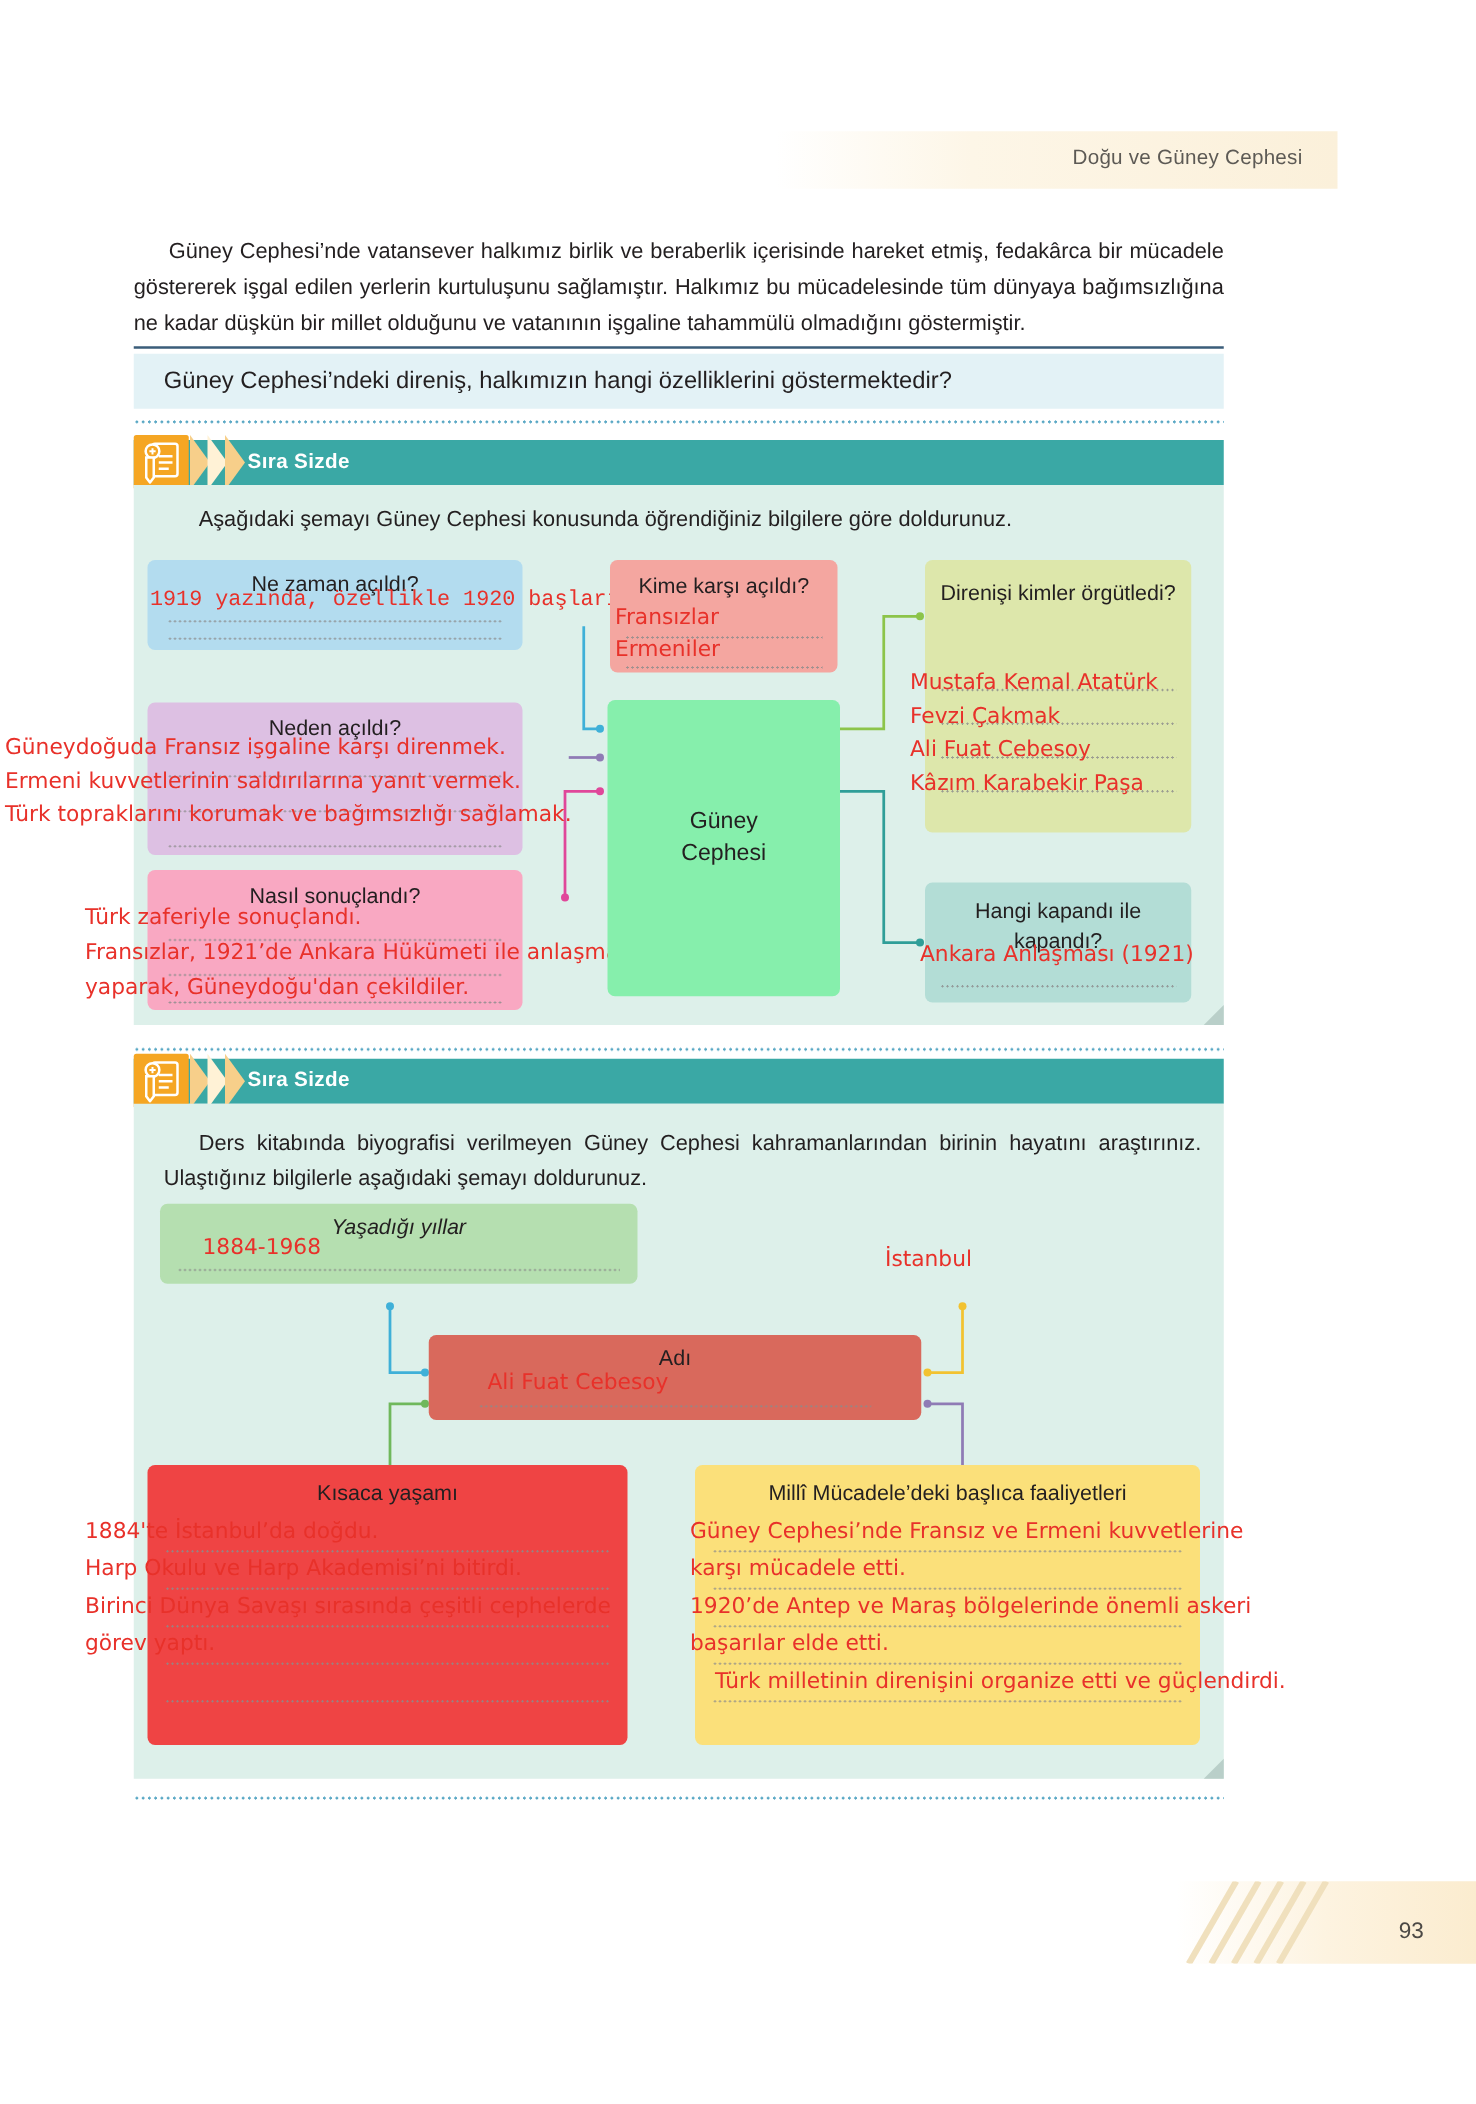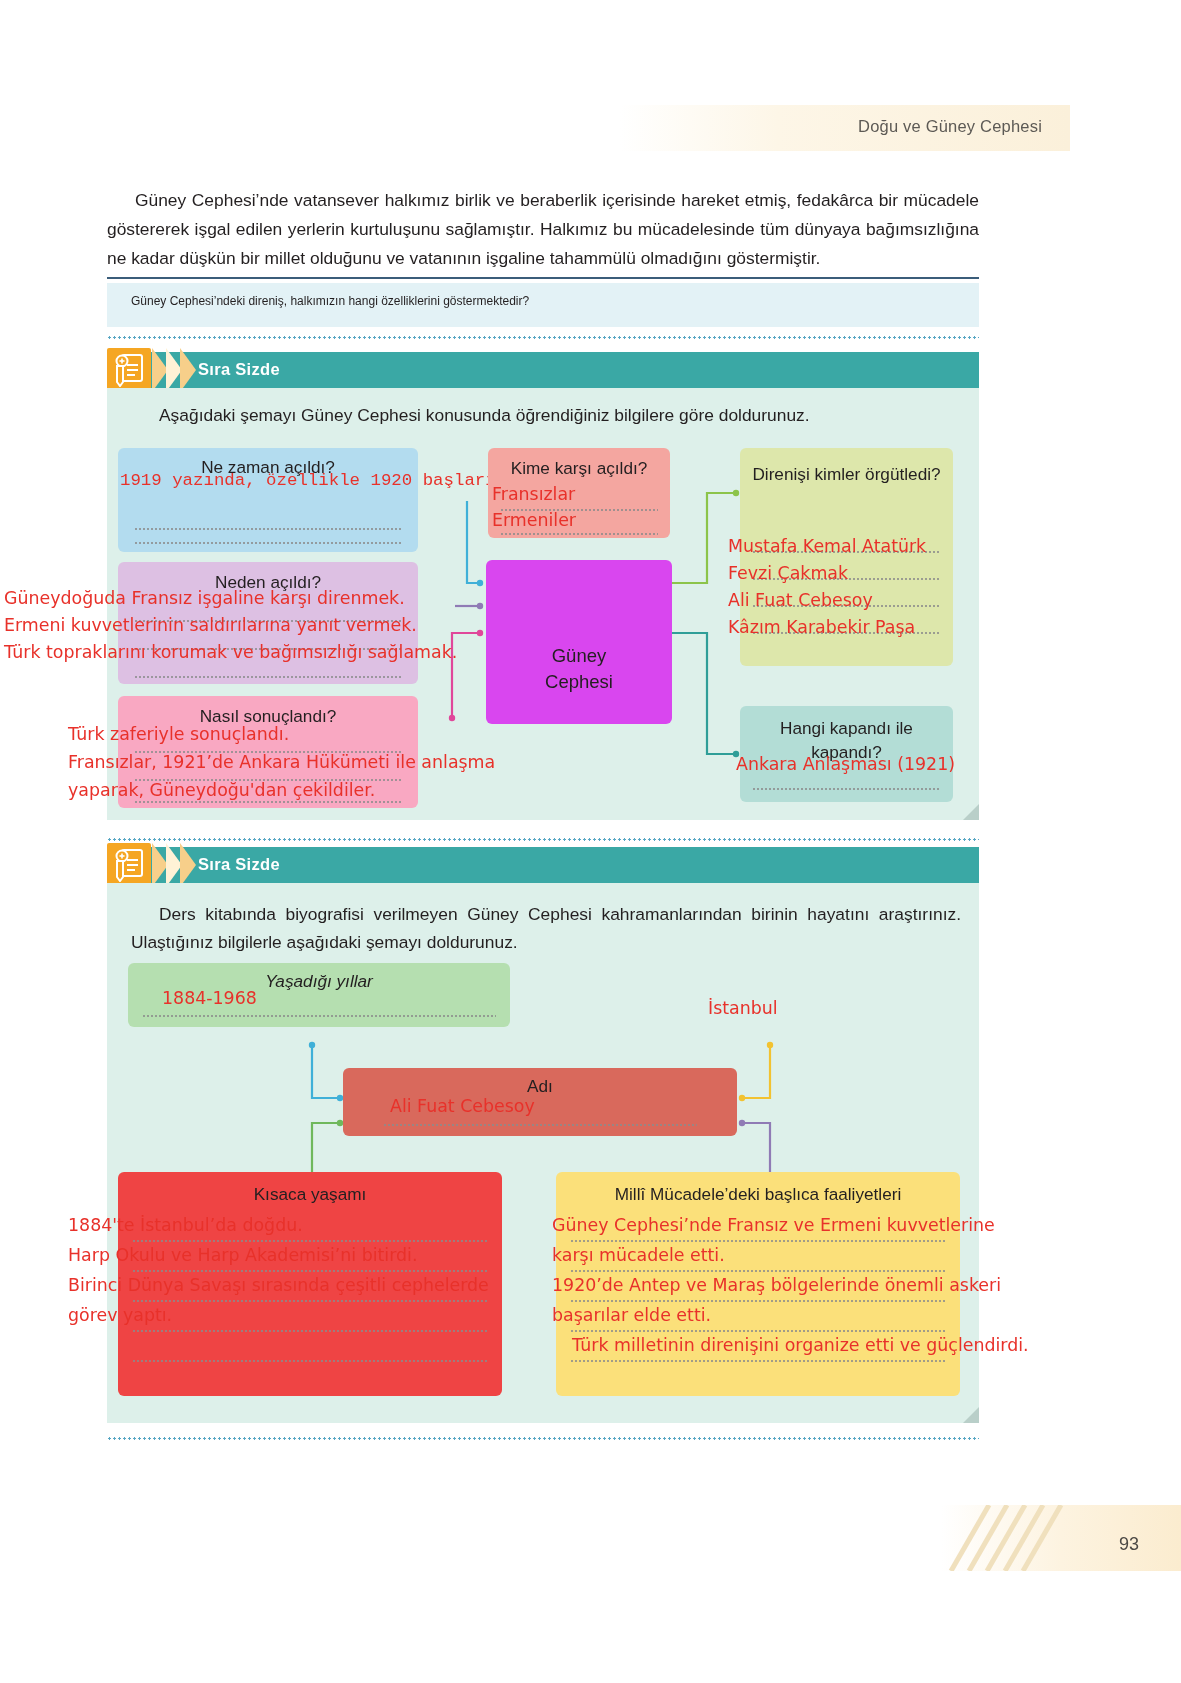--- a/index.html
+++ b/index.html
@@ -32,21 +32,21 @@
   .rule-top {
     position: absolute; left: 107px; top: 277px; width: 872px; height: 2px;
     background: #3b5d7a;
   }
   .qbox {
     position: absolute; left: 107px; top: 283px; width: 872px; height: 44px;
     background: #e3f2f6;
   }
   .qbox-text {
     position: absolute; left: 24px; top: 11px;
-    font-size: 12px; color: #231f20;
+    font-size: 19px; color: #231f20;
   }
   .dotrule {
     position: absolute; height: 3px;
     background-image: radial-gradient(circle, #58a7c4 1.1px, transparent 1.2px);
     background-size: 5px 3px; background-repeat: repeat-x;
   }
   .ss-bar {
     position: absolute; left: 107px; width: 872px; height: 36px;
     background: #3aa8a5;
   }
@@ -169,21 +169,21 @@
     <circle cx="373" cy="218" r="3.2" fill="#8f7bb5"></circle>
 
     <path d="M345 330 L345 245 L372 245" fill="none" stroke="#e0479a" stroke-width="2.2"></path>
     <circle cx="373" cy="245" r="3.2" fill="#e0479a"></circle>
     <circle cx="345" cy="330" r="3.2" fill="#e0479a"></circle>
 
     <path d="M565 245 L600 245 L600 366 L628 366" fill="none" stroke="#2f9e98" stroke-width="2.2"></path>
     <circle cx="629" cy="366" r="3.2" fill="#2f9e98"></circle>
   </svg>
 
-  <div class="dbox" style="left:118px; top:448px; width:300px; height:104px; background:#b3dcef;">
+  <div class="dbox" style="left:118px; top:448px; width:300px; height:72px; background:#b3dcef;">
     <div class="dbox-title" style="top:7px;">Ne zaman açıldı?</div>
     <div class="dotline" style="left:16px; right:16px; bottom:22px;"></div>
     <div class="dotline" style="left:16px; right:16px; bottom:8px;"></div>
   </div>
   <div class="hand" style="left:120px; top:468px;font-family:Liberation Mono, monospace;">1919 yazında, özellikle 1920 başlarında.</div>
 
   <div class="dbox" style="left:488px; top:448px; width:182px; height:90px; background:#f4a6a0;">
     <div class="dbox-title" style="top:8px;">Kime karşı açıldı?</div>
     <div class="dotline" style="left:12px; right:12px; top:61px;"></div>
     <div class="dotline" style="left:12px; right:12px; top:85px;"></div>
@@ -216,21 +216,21 @@
   <div class="dbox" style="left:118px; top:696px; width:300px; height:112px; background:#f9a8c2;">
     <div class="dbox-title" style="top:8px;">Nasıl sonuçlandı?</div>
     <div class="dotline" style="left:16px; right:16px; top:55px;"></div>
     <div class="dotline" style="left:16px; right:16px; top:83px;"></div>
     <div class="dotline" style="left:16px; right:16px; top:105px;"></div>
   </div>
   <div class="hand" style="left:68px; top:722px;">Türk zaferiyle sonuçlandı.</div>
   <div class="hand" style="left:68px; top:750px;">Fransızlar, 1921’de Ankara Hükümeti ile anlaşma</div>
   <div class="hand" style="left:68px; top:778px;">yaparak, Güneydoğu'dan çekildiler.</div>
 
-  <div class="dbox" style="left:486px; top:560px; width:186px; height:164px; background:#d946ef;">
+  <div class="dbox" style="left:486px; top:560px; width:186px; height:237px; background:#86efac;">
     <div class="dbox-title" style="top:84px; font-size:18.5px;">Güney</div>
     <div class="dbox-title" style="top:110px; font-size:18.5px;">Cephesi</div>
   </div>
 
   <div class="dbox" style="left:740px; top:706px; width:213px; height:96px; background:#b3ddd6;">
     <div class="dbox-title" style="top:10px; left:6px; right:6px;">Hangi kapandı ile</div>
     <div class="dbox-title" style="top:34px; left:6px; right:6px;">kapandı?</div>
     <div class="dotline" style="left:12px; right:12px; top:82px;"></div>
   </div>
   <div class="hand" style="left:736px; top:752px;">Ankara Anlaşması (1921)</div>

